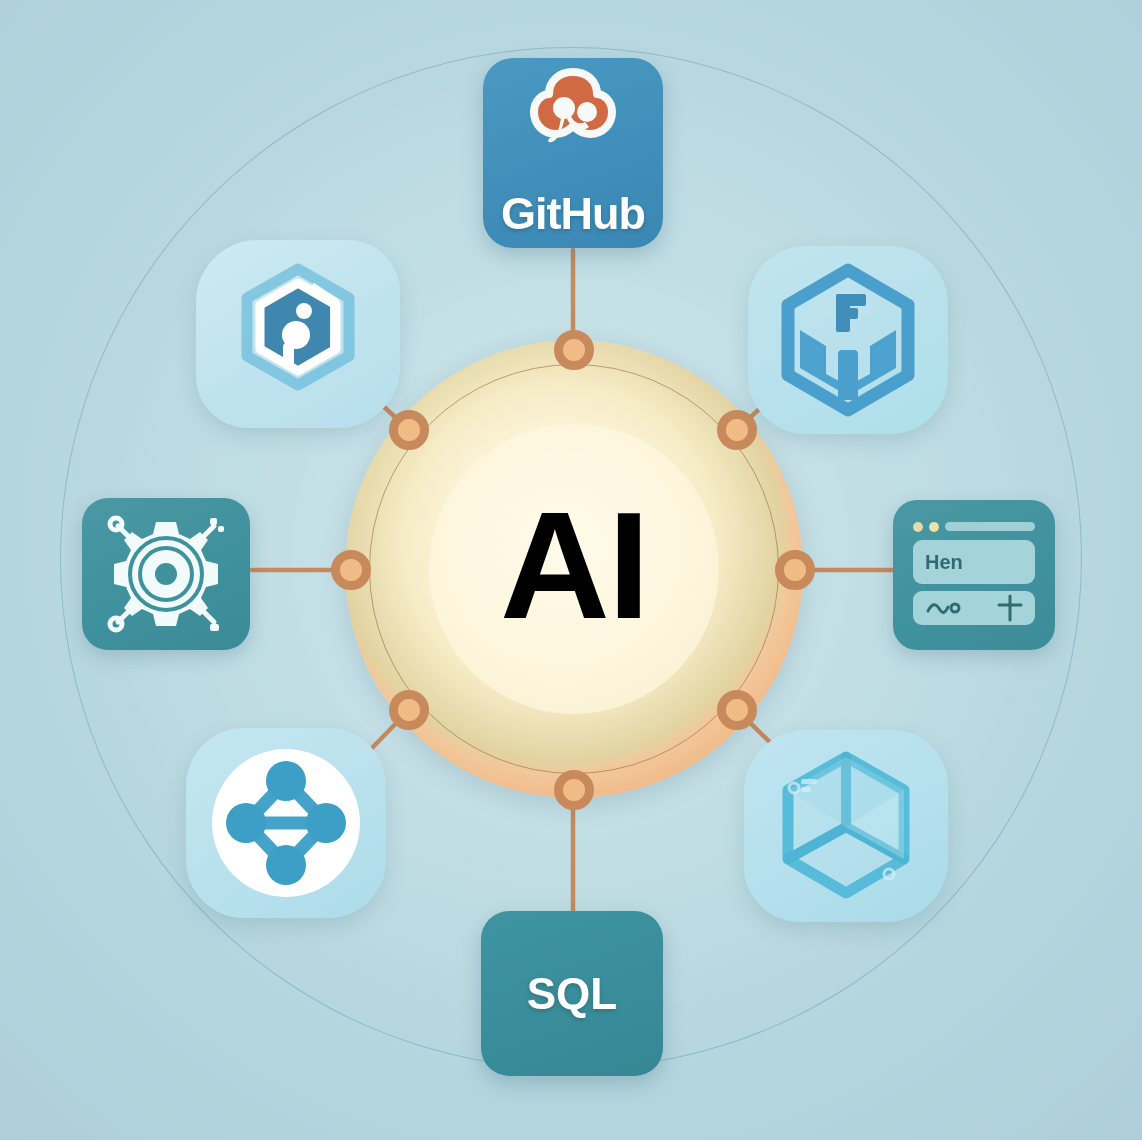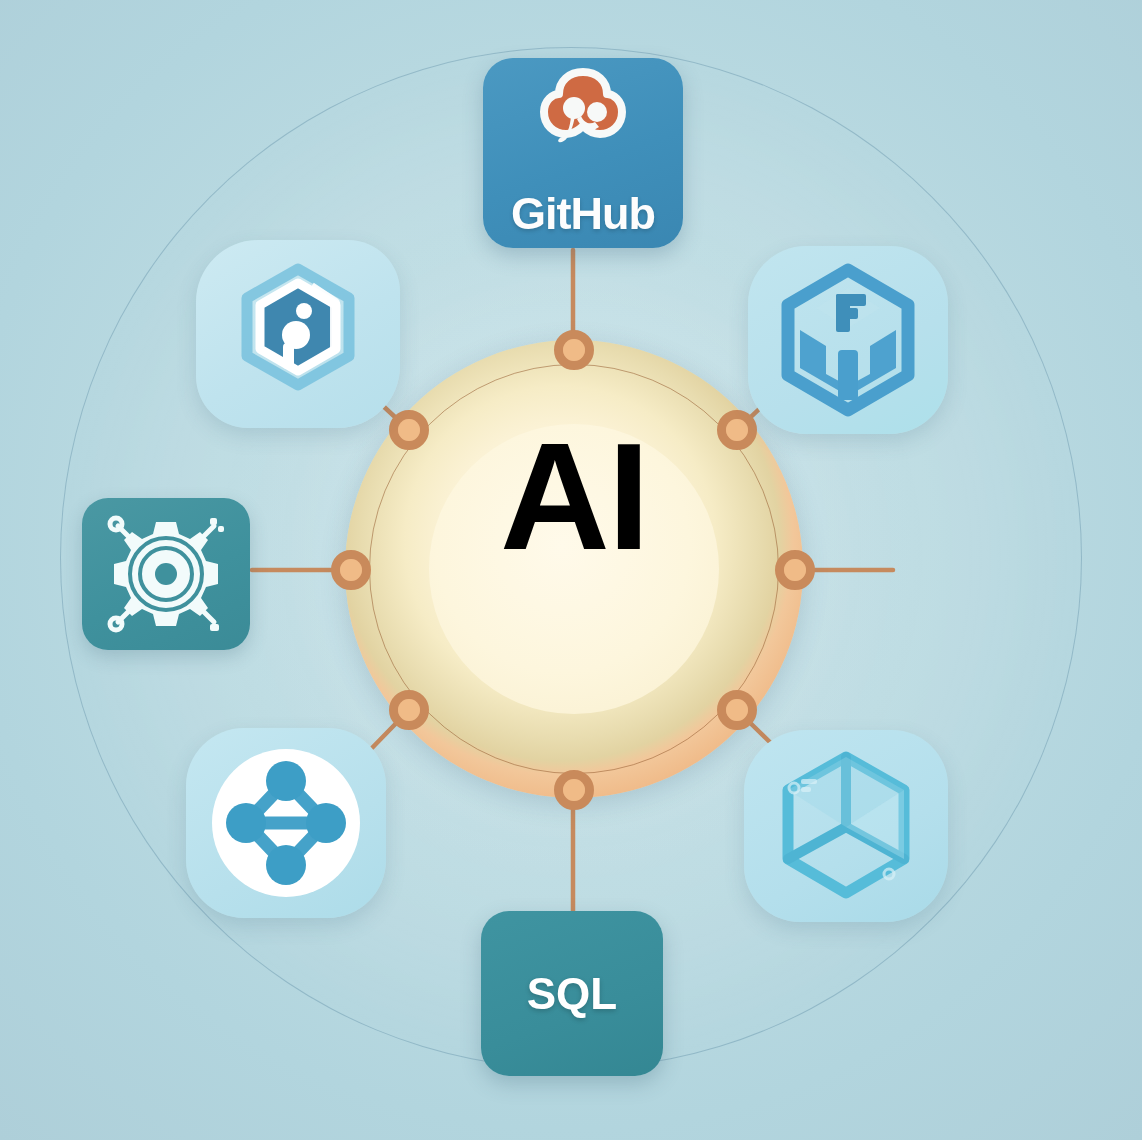--- a/index.html
+++ b/index.html
@@ -48,21 +48,21 @@
   }
   .hub-ring-line{
     position:absolute;left:50%;top:50%;transform:translate(-50%,-50%);
     width:408px;height:408px;border-radius:50%;
     border:1.6px solid rgba(150,92,50,0.55);
   }
   .hub-core{
     position:absolute;left:50%;top:50%;transform:translate(-50%,-50%);
     width:290px;height:290px;border-radius:50%;
     background:radial-gradient(circle at 46% 42%, #fffaea 0%, #fdf6dd 55%, #f8eecd 100%);
-    display:flex;justify-content:center;
+    display:flex;align-items:center;justify-content:center;
   }
   .hub-label{
     font-size:152px;font-weight:700;color:#000;letter-spacing:-2px;
     line-height:1;font-family:"Liberation Sans", sans-serif;
     transform:translateY(-4px);
   }
 
   
   .ring-node{
     position:absolute;width:40px;height:40px;border-radius:50%;
@@ -74,21 +74,21 @@
     display:block;width:100%;height:100%;border-radius:50%;
     background:#f0bb87;
   }
 
   
   .tile{
     position:absolute;display:flex;align-items:center;justify-content:center;
     flex-direction:column;box-sizing:border-box;
   }
   .tile-github{
-    left:483px;top:58px;width:200px;height:190px;border-radius:30px;
+    left:483px;top:58px;width:180px;height:190px;border-radius:30px;
     background:linear-gradient(160deg,#4b99c2 0%,#3f8fba 55%,#3a87b2 100%);
     box-shadow:0 8px 20px rgba(50,90,120,0.25);
     gap:20px;
   }
   .gh-word{
     color:#fdfdfd;font-size:45px;font-weight:700;letter-spacing:-1px;
     text-shadow:0 2px 4px rgba(0,0,0,0.18);
     font-family:"Liberation Sans", sans-serif;margin-top:-2px;
   }
   .tile-sql{
@@ -258,20 +258,42 @@
         <circle cx="10" cy="110" r="6"></circle>
       </g>
       <g fill="#f2fbfb">
         <rect x="104" y="4" width="7" height="7" rx="2"></rect>
         <rect x="112" y="12" width="6" height="6" rx="2"></rect>
         <rect x="104" y="110" width="9" height="7" rx="2"></rect>
       </g>
     </svg>
   </div>
 
+  <div class="tile tile-win">
+    <div class="win-body">
+      <div class="win-bar">
+        <span class="dot dot-a"></span>
+        <span class="dot dot-b"></span>
+        <span class="win-url"></span>
+      </div>
+      <div class="win-panel win-panel-1">
+        <span>Hen</span>
+      </div>
+      <div class="win-panel win-panel-2">
+        <svg width="44" height="22" viewBox="0 0 44 22">
+          <path d="M3 14 Q9 2 15 13 Q19 19 23 10" fill="none" stroke="#2f6b73" stroke-width="3" stroke-linecap="round"></path>
+          <circle cx="30" cy="11" r="4" fill="none" stroke="#2f6b73" stroke-width="3"></circle>
+        </svg>
+        <svg width="26" height="28" viewBox="0 0 26 28">
+          <line x1="13" y1="2" x2="13" y2="26" stroke="#2f6b73" stroke-width="3" stroke-linecap="round"></line>
+          <line x1="2" y1="11" x2="24" y2="11" stroke="#2f6b73" stroke-width="3" stroke-linecap="round"></line>
+        </svg>
+      </div>
+    </div>
+  </div>
 
   <div class="tile tile-blob tile-graph">
     <svg class="svg-icon" width="172" height="172" viewBox="0 0 172 172">
       <circle cx="86" cy="86" r="74" fill="#ffffff"></circle>
       <g stroke="#45a2c9" stroke-width="13" stroke-linecap="round">
         <line x1="86" y1="44" x2="46" y2="86"></line>
         <line x1="86" y1="44" x2="126" y2="86"></line>
         <line x1="46" y1="86" x2="86" y2="128"></line>
         <line x1="126" y1="86" x2="86" y2="128"></line>
         <line x1="46" y1="86" x2="126" y2="86"></line>

